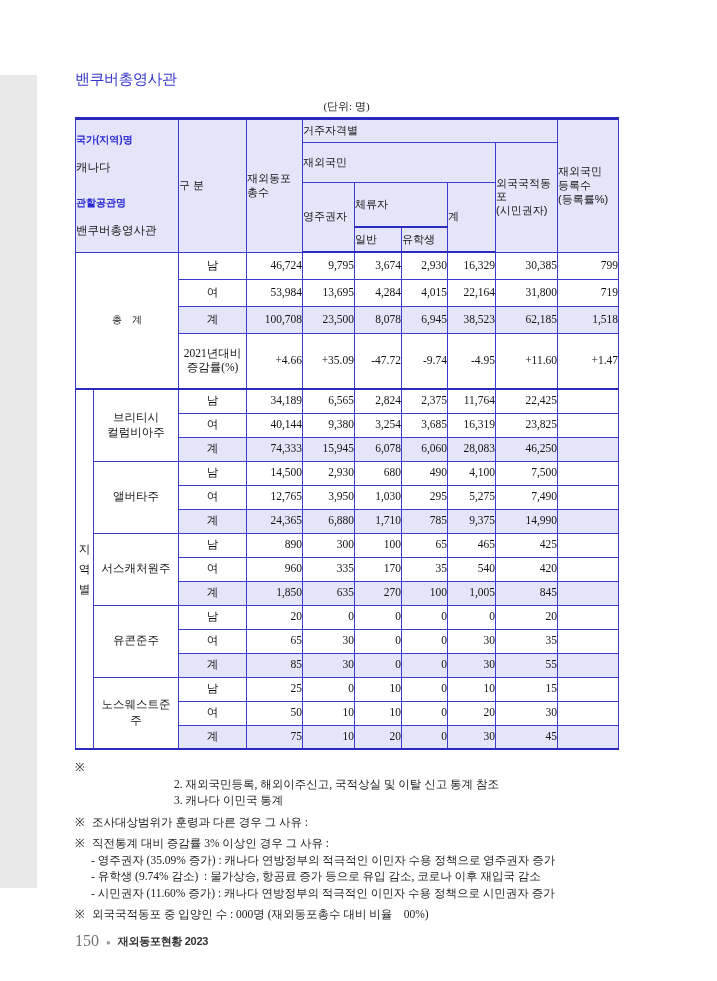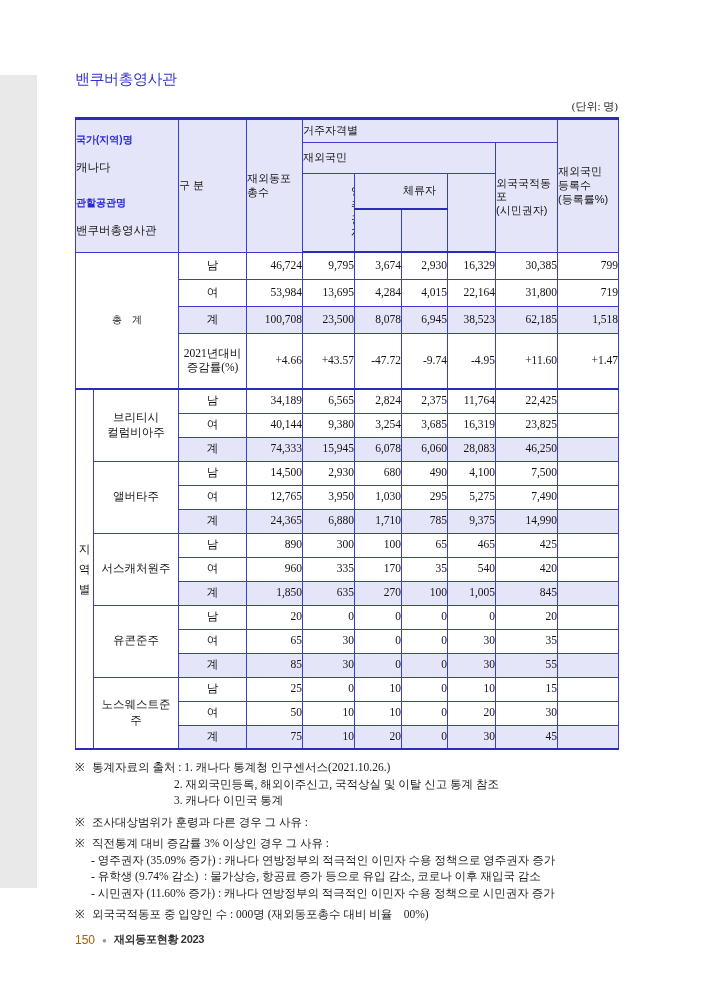--- a/index.html
+++ b/index.html
@@ -9,38 +9,38 @@
     -webkit-font-smoothing:antialiased;
   }
   .page-edge{
     position:absolute;left:0;top:75px;width:37px;height:813px;background:#e9e9e9;
   }
   .content{position:absolute;left:75px;top:0;width:545px;}
   .doc-title{
     margin-top:70px;font-size:15px;font-weight:normal;color:#3333cc;letter-spacing:-0.5px;
   }
   .unit-note{
-    text-align:right;font-size:11px;color:#222;margin:10px 2px 3px 0;
+    text-align:center;font-size:11px;color:#222;margin:10px 2px 3px 0;
     font-family:"Liberation Serif",serif;
   }
   table.stats{
     border-collapse:collapse;table-layout:fixed;width:543px;
     border-top:3px solid #2b2bbd;border-bottom:2.5px solid #2b2bbd;
   }
   table.stats td, table.stats th{
     border:1px solid #3c3ccc;white-space:pre-line;vertical-align:middle;
     padding:0;overflow:hidden;
   }
   thead th{
     background:#e5e5f9;font-weight:normal;font-size:11px;color:#141414;
     text-align:left;line-height:1.25;
   }
   thead tr.hr1{height:24px;} thead tr.hr2{height:24px;}
   thead tr.hr3{height:28px;} thead tr.hr4{height:25px;}
-  thead tr.hr4 th, thead tr.hr3 th{border-bottom:2px solid #2b2bbd;padding-left:48px;}
+  thead tr.hr4 th, thead tr.hr3 th{border-bottom:2px solid #2b2bbd;}
   thead tr.hr4 th{border-bottom:2px solid #2b2bbd;}
   th.info-cell{
     text-align:left;padding:7px 6px 6px 8px;vertical-align:top;border-bottom:2px solid #2b2bbd;
   }
   .info-label{display:block;font-size:10px;font-weight:bold;color:#2929d6;line-height:1.25;}
   .info-value{display:block;font-size:11.5px;color:#111;line-height:1.3;margin-bottom:8px;}
   .info-value:last-child{margin-bottom:0;}
   tbody td{
     font-family:"Liberation Serif",serif;font-size:11.5px;color:#141414;
     text-align:center;line-height:1.2;
@@ -58,21 +58,21 @@
     width:560px;
   }
   .note-row{display:flex;line-height:16.5px;}
   .note-row.gap{margin-top:5px;}
   .note-row .marker{flex:none;width:17px;}
   .note-row.ind1{padding-left:16px;}
   .note-row.ind2{padding-left:99px;}
   .footer{
     position:absolute;left:75px;top:932px;display:flex;align-items:center;
   }
-  .footer .page-num{font-size:12px;color:#a16207;font-family:Liberation Sans, sans-serif;}
+  .footer .page-num{font-size:16px;color:#737373;font-family:Liberation Serif, serif;}
   .footer .bullet{font-size:8px;color:#999;margin:2px 7px 0 7px;}
   .footer .book-title{font-size:11px;font-weight:bold;color:#333;letter-spacing:-0.3px;}
 </style>
 </head>
 <body>
 
 <div class="page-edge"></div>
 
 <div class="content">
 
@@ -153,21 +153,21 @@
           <td class="num-cell">8,078</td>
           <td class="num-cell">6,945</td>
           <td class="num-cell">38,523</td>
           <td class="num-cell">62,185</td>
           <td class="num-cell">1,518</td>
         </tr>
         <tr class="tall">
           <td class="rowlabel-cell">2021년대비
 증감률(%)</td>
           <td class="num-cell">+4.66</td>
-          <td class="num-cell">+43.57</td>
+          <td class="num-cell">+35.09</td>
           <td class="num-cell">-47.72</td>
           <td class="num-cell">-9.74</td>
           <td class="num-cell">-4.95</td>
           <td class="num-cell">+11.60</td>
           <td class="num-cell">+1.47</td>
         </tr>
         <tr class="h24 sec-start">
           <td class="axis-cell" rowspan="15">지
 역
 별</td>
@@ -326,21 +326,20 @@
           <td class="num-cell">30</td>
           <td class="num-cell">45</td>
           <td class="num-cell"></td>
         </tr>
       </tbody>
   </table>
 
   <div class="notes">
       <div class="note-row">
         <span class="marker">※</span>
-        <span class="note-text">통계자료의 출처 : 1. 캐나다 통계청 인구센서스(2021.10.26.)</span>
       </div>
       <div class="note-row ind2">
         <span class="note-text">2. 재외국민등록, 해외이주신고, 국적상실 및 이탈 신고 통계 참조</span>
       </div>
       <div class="note-row ind2">
         <span class="note-text">3. 캐나다 이민국 통계</span>
       </div>
       <div class="note-row gap">
         <span class="marker">※</span>
         <span class="note-text">조사대상범위가 훈령과 다른 경우 그 사유 :</span>

